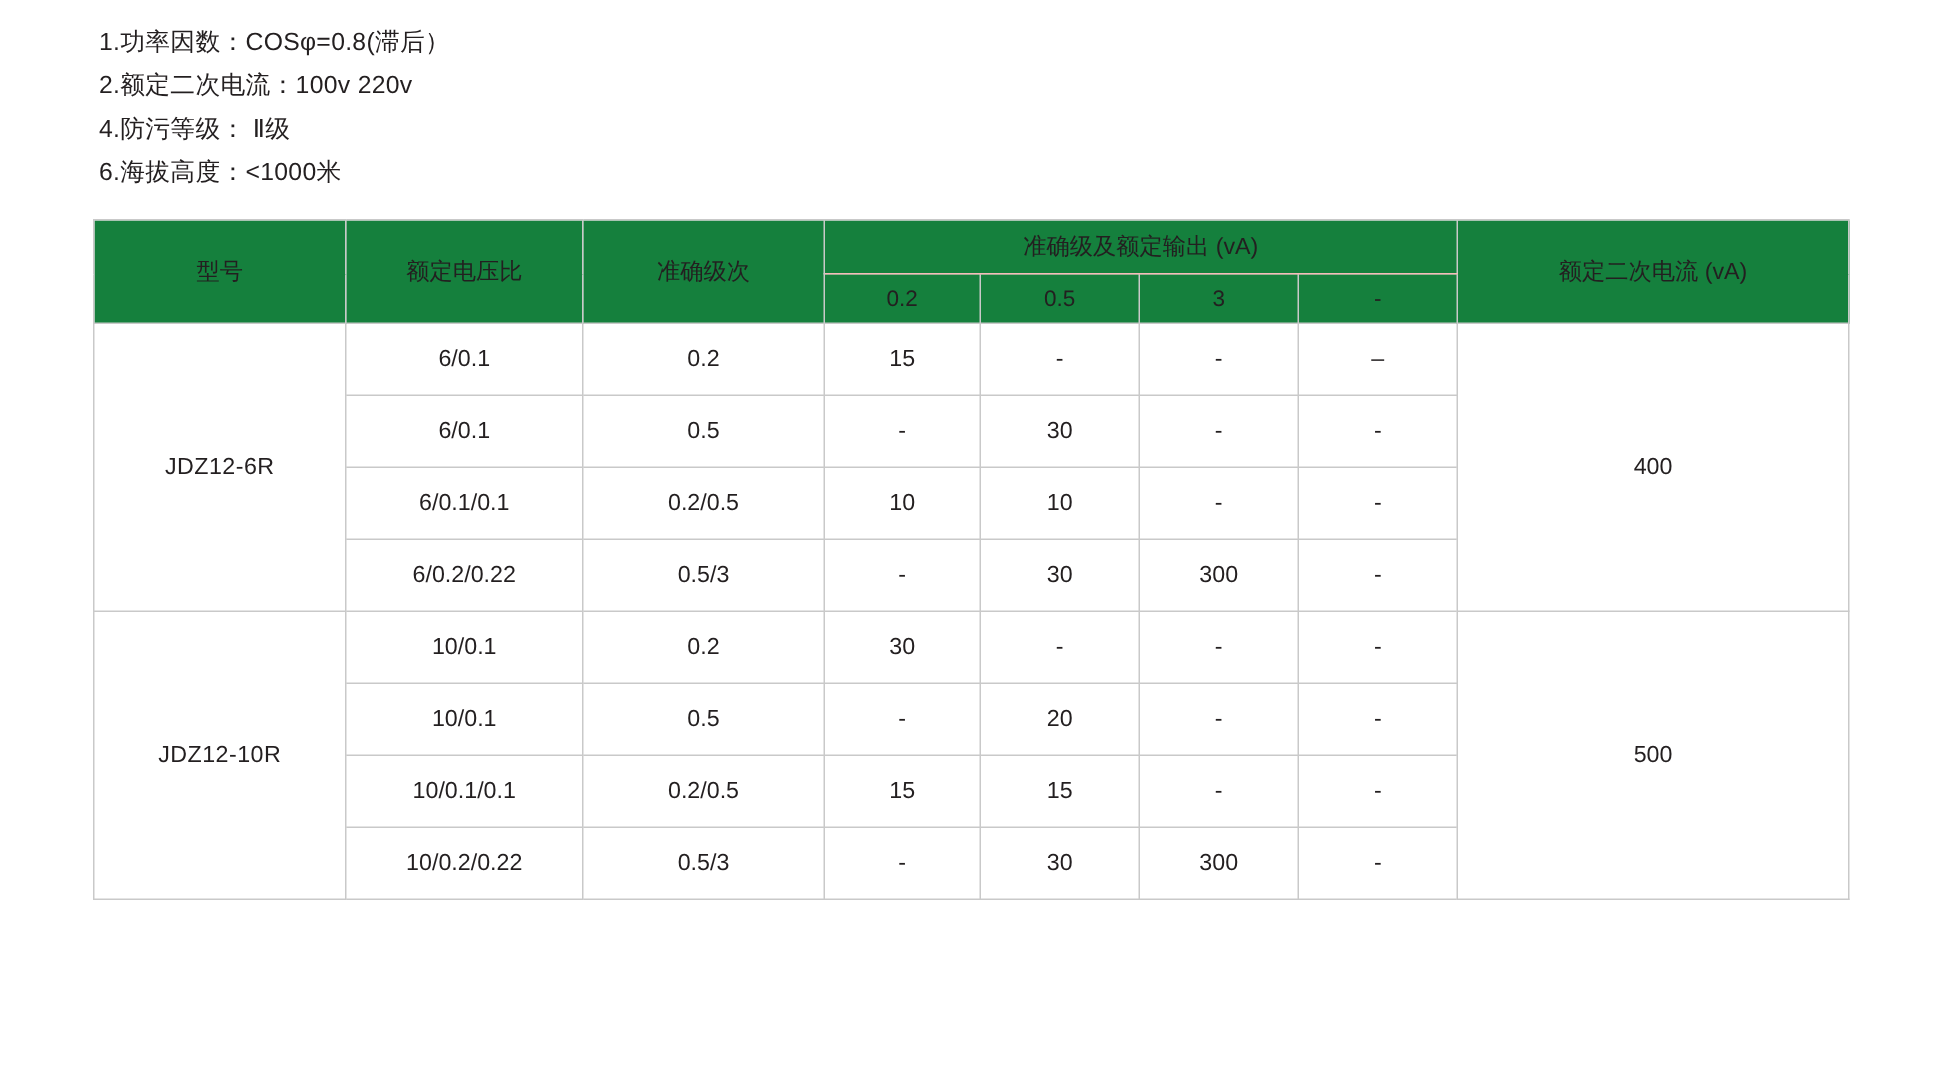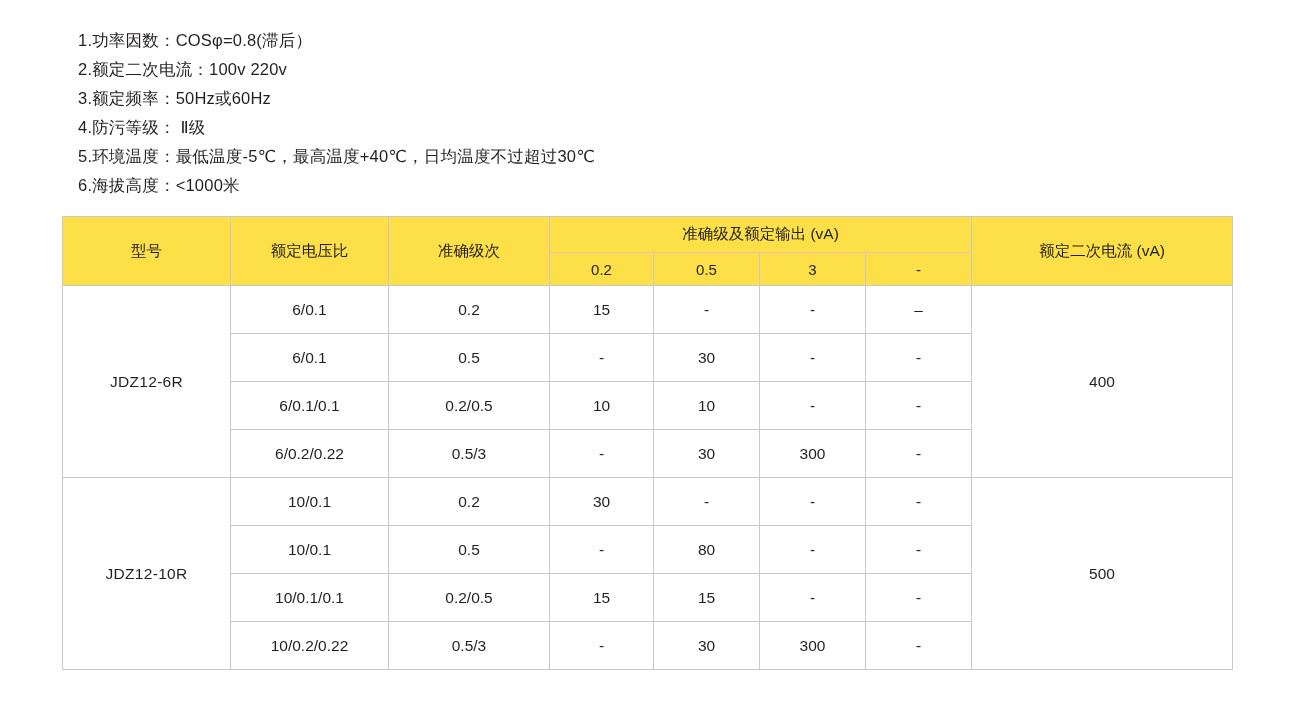--- a/index.html
+++ b/index.html
@@ -15,21 +15,21 @@
     overflow: hidden;
   }
   .page {
     position: relative;
     width: 1294px;
     height: 713px;
     box-sizing: border-box;
     padding: 10px 62px 0 62px;
   }
   .specs {
-    margin: 16px;
+    margin: 4px;
     padding: 0;
     list-style: none;
   }
   .specs li {
     font-size: 16.5px;
     line-height: 29px;
     letter-spacing: 0.2px;
     white-space: nowrap;
     color: #231f20;
   }
@@ -43,21 +43,21 @@
   table.spec-table th {
     border: 1px solid #c9c9c9;
     text-align: center;
     vertical-align: middle;
     font-weight: normal;
     font-size: 15.5px;
     color: #231f20;
     padding: 0;
   }
   thead th {
-    background: #fde047;
+    background: #15803d;
     color: #ffffff;
     font-size: 16px;
     height: 35px;
     border-color: #f3aaa7;
     margin-top: 16px;
   }
   thead th.grp-head {
     border-bottom: 1px solid #f6bcba;
   }
   thead th.sub {
@@ -85,23 +85,21 @@
   .col-thermal { width: 261px; }
 </style>
 </head>
 <body>
 
 <div class="page">
 
   <ul class="specs">
     <li>1.功率因数：COSφ=0.8(滞后）</li>
     <li>2.额定二次电流：100v 220v</li>
-    <li>3.额定频率：50Hz或60Hz</li>
     <li>4.防污等级： Ⅱ级</li>
-    <li>5.环境温度：最低温度-5℃，最高温度+40℃，日均温度不过超过30℃</li>
     <li>6.海拔高度：&lt;1000米</li>
   </ul>
 
   <table class="spec-table">
     <colgroup>
       <col class="col-model">
       <col class="col-ratio">
       <col class="col-class">
       <col class="col-o1">
       <col class="col-o2">
@@ -167,21 +165,21 @@
         <td>30</td>
         <td>-</td>
         <td>-</td>
         <td>-</td>
         <td class="thermal" rowspan="4">500</td>
       </tr>
       <tr>
         <td>10/0.1</td>
         <td>0.5</td>
         <td>-</td>
-        <td>80</td>
+        <td>20</td>
         <td>-</td>
         <td>-</td>
       </tr>
       <tr>
         <td>10/0.1/0.1</td>
         <td>0.2/0.5</td>
         <td>15</td>
         <td>15</td>
         <td>-</td>
         <td>-</td>

